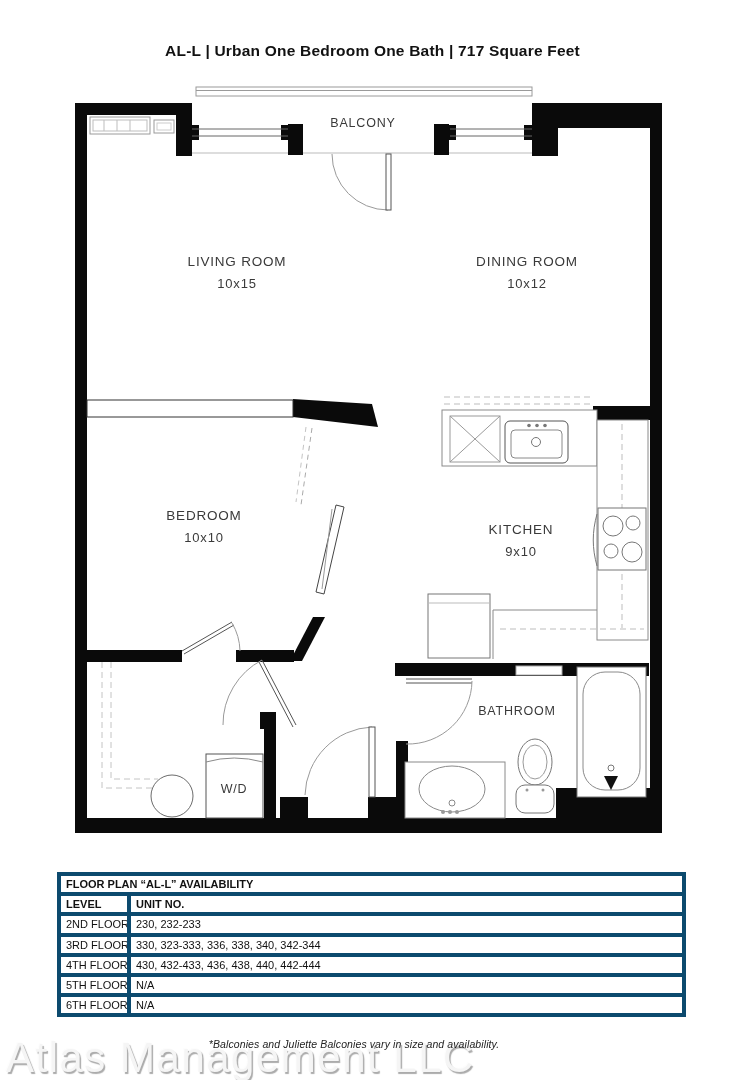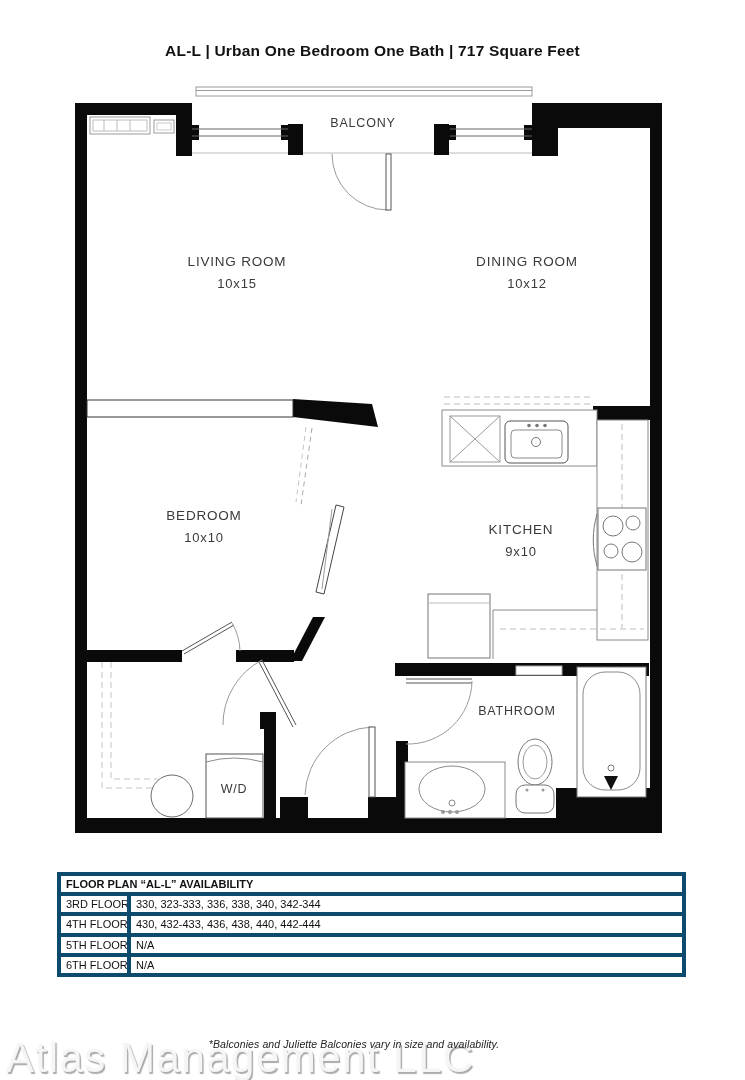--- a/index.html
+++ b/index.html
@@ -208,20 +208,28 @@
 
 <table class="availability">
   <colgroup>
       <col class="col-level">
       <col>
     </colgroup>
   <tbody>
       <tr class="t-title">
     <td colspan="2">FLOOR PLAN “AL-L” AVAILABILITY</td>
   </tr>
+  <tr class="t-head">
+    <td>LEVEL</td>
+    <td>UNIT NO.</td>
+  </tr>
+  <tr>
+    <td>2ND FLOOR</td>
+    <td>230, 232-233</td>
+  </tr>
   <tr>
     <td>3RD FLOOR</td>
     <td>330, 323-333, 336, 338, 340, 342-344</td>
   </tr>
   <tr>
     <td>4TH FLOOR</td>
     <td>430, 432-433, 436, 438, 440, 442-444</td>
   </tr>
   <tr>
     <td>5TH FLOOR</td>

